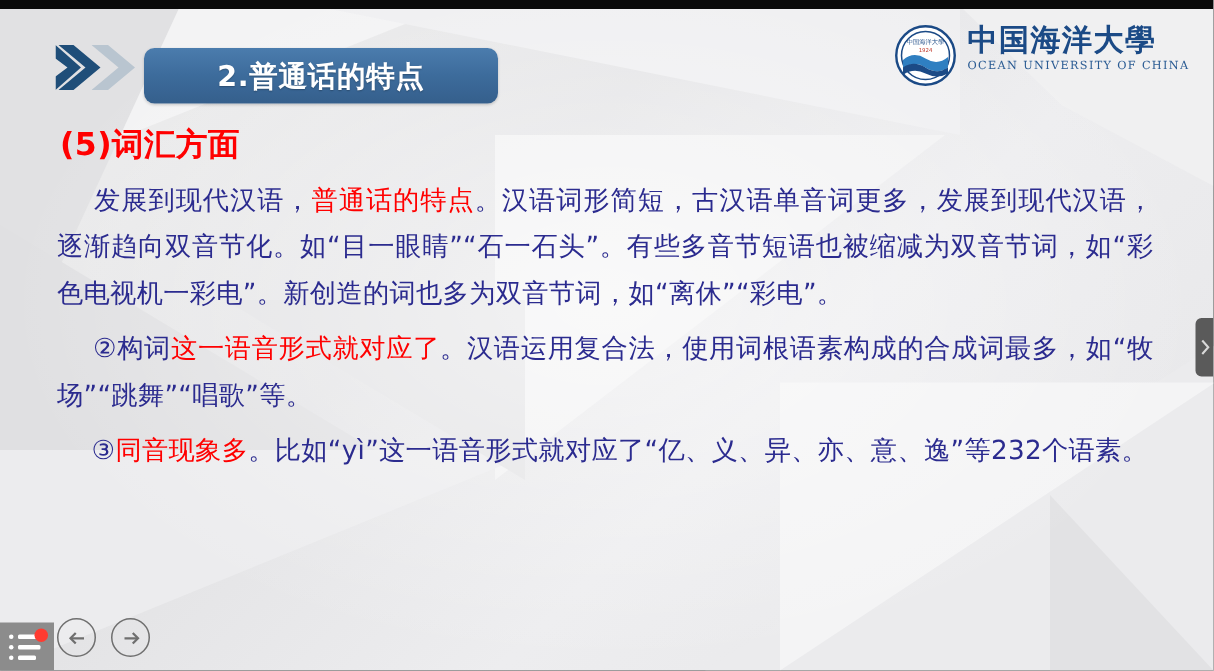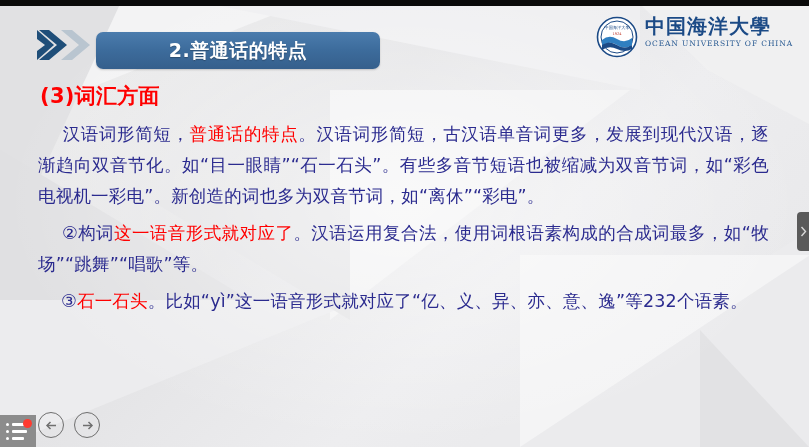--- a/index.html
+++ b/index.html
@@ -47,21 +47,21 @@
       border-left:109px solid #e2e2e4;border-top:117px solid transparent;}
   .vignette{
     position:absolute;inset:0;
     background:radial-gradient(ellipse at 50% 45%,rgba(255,255,255,.55) 0%,rgba(255,255,255,0) 70%);
   }
   
   .header{position:absolute;left:0;top:6px;width:809px;height:66px;}
   .chevrons{position:absolute;left:37px;top:24px;width:58px;height:30px;}
   .title-pill{
     position:absolute;left:96px;top:26px;
-    width:284px;height:37px;border-radius:7px;
+    width:236px;height:37px;border-radius:7px;
     background:linear-gradient(180deg,#4b7cad 0%,#3d6c9c 48%,#355f8c 100%);
     box-shadow:0 1px 2px rgba(0,0,0,.18);
     display:flex;align-items:center;justify-content:center;
   }
   .title-pill span{
     color:#ffffff;font-size:19px;font-weight:700;letter-spacing:.5px;
     text-shadow:0 1px 1px rgba(0,0,0,.25);
   }
   
   .logo{position:absolute;right:16px;top:10px;height:46px;display:flex;align-items:flex-start;gap:7px;}
@@ -180,25 +180,25 @@
         </svg>
       </span>
       <span class="logo-text">
         <span class="logo-cn">中国海洋大學</span>
         <span class="logo-en">OCEAN  UNIVERSITY  OF  CHINA</span>
       </span>
     </div>
   </div>
 
   <div class="content">
-    <div class="sec-head">(3)词汇方面</div>
+    <div class="sec-head">(5)词汇方面</div>
     <div id="paragraphs">
-        <div class="para indent"><span>    汉语词形简短，</span><span class="hl">普通话的特点</span><span>。汉语词形简短，古汉语单音词更多，发展到现代汉语，逐渐趋向双音节化。如“目一眼睛”“石一石头”。有些多音节短语也被缩减为双音节词，如“彩色电视机一彩电”。新创造的词也多为双音节词，如“离休”“彩电”。</span></div>
+        <div class="para indent"><span>    发展到现代汉语，</span><span class="hl">普通话的特点</span><span>。汉语词形简短，古汉语单音词更多，发展到现代汉语，逐渐趋向双音节化。如“目一眼睛”“石一石头”。有些多音节短语也被缩减为双音节词，如“彩色电视机一彩电”。新创造的词也多为双音节词，如“离休”“彩电”。</span></div>
         <div class="para indent"><span>    ②构词</span><span class="hl">这一语音形式就对应了</span><span>。汉语运用复合法，使用词根语素构成的合成词最多，如“牧场”“跳舞”“唱歌”等。</span></div>
-        <div class="para indent"><span>    ③</span><span class="hl">石一石头</span><span>。比如“yì”这一语音形式就对应了“亿、义、异、亦、意、逸”等232个语素。</span></div>
+        <div class="para indent"><span>    ③</span><span class="hl">同音现象多</span><span>。比如“yì”这一语音形式就对应了“亿、义、异、亦、意、逸”等232个语素。</span></div>
       </div>
   </div>
 
   <div class="edge-tab">
     <span>
       <svg width="7" height="11" viewBox="0 0 7 11" xmlns="http://www.w3.org/2000/svg">
         <polyline points="1.5,1 5.5,5.5 1.5,10" fill="none" stroke="#d8d8d8" stroke-width="1.4"></polyline>
       </svg>
     </span>
   </div>

